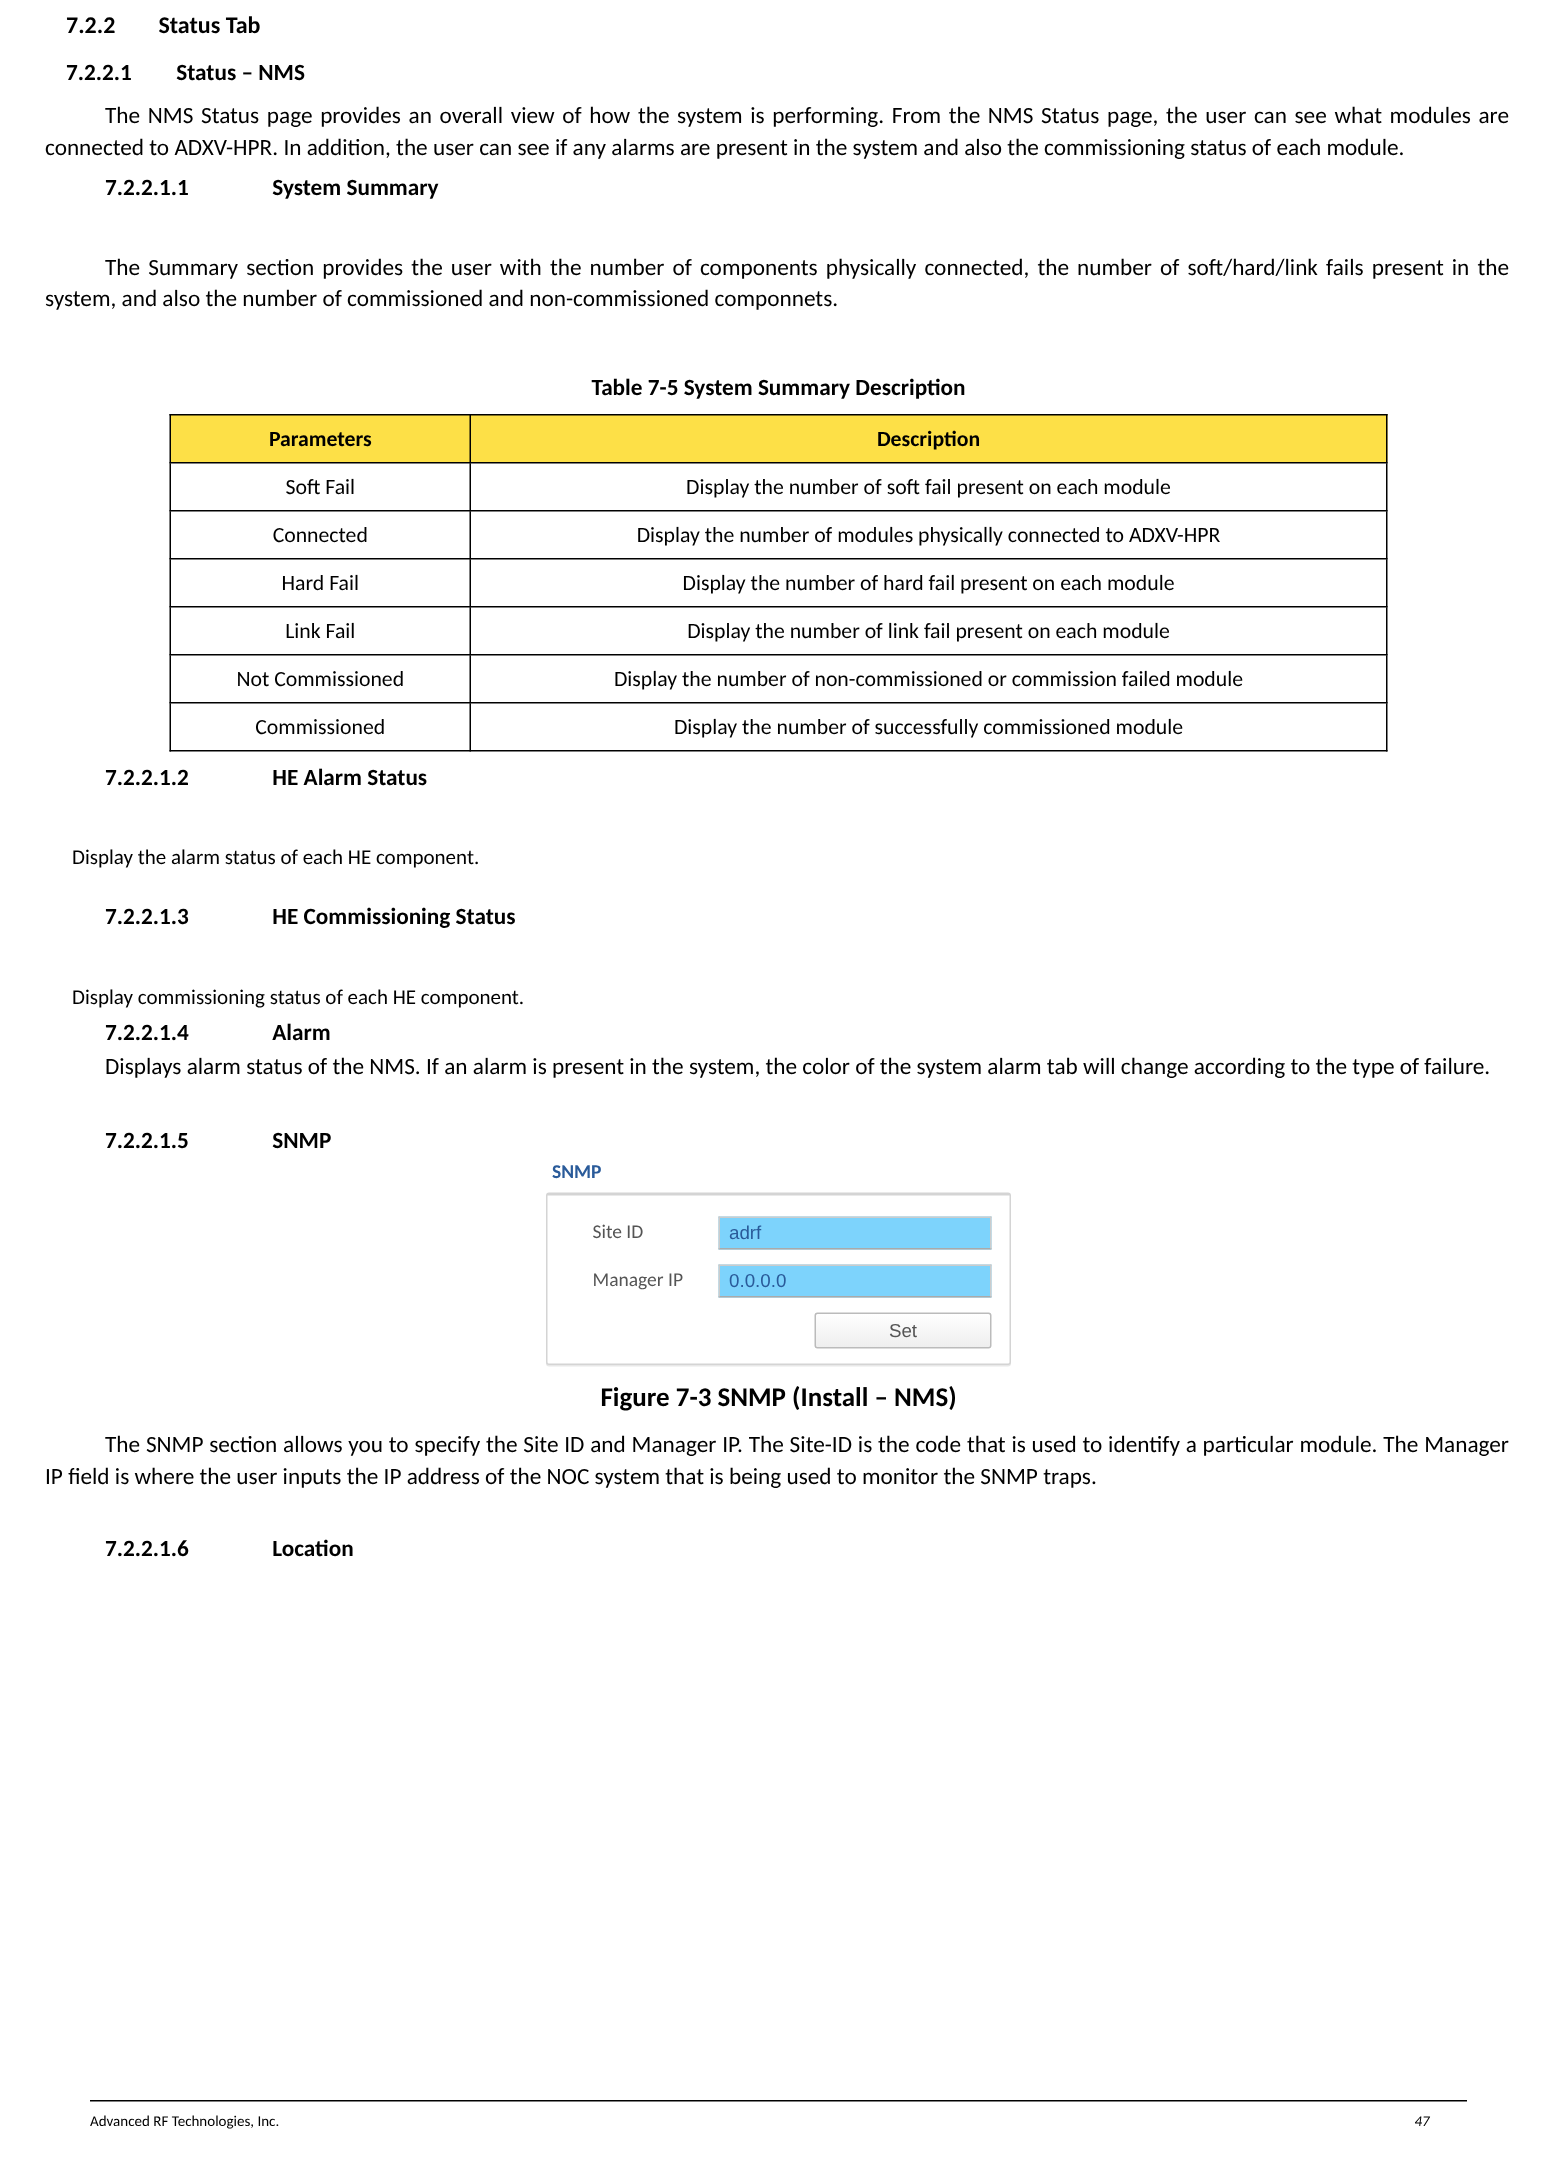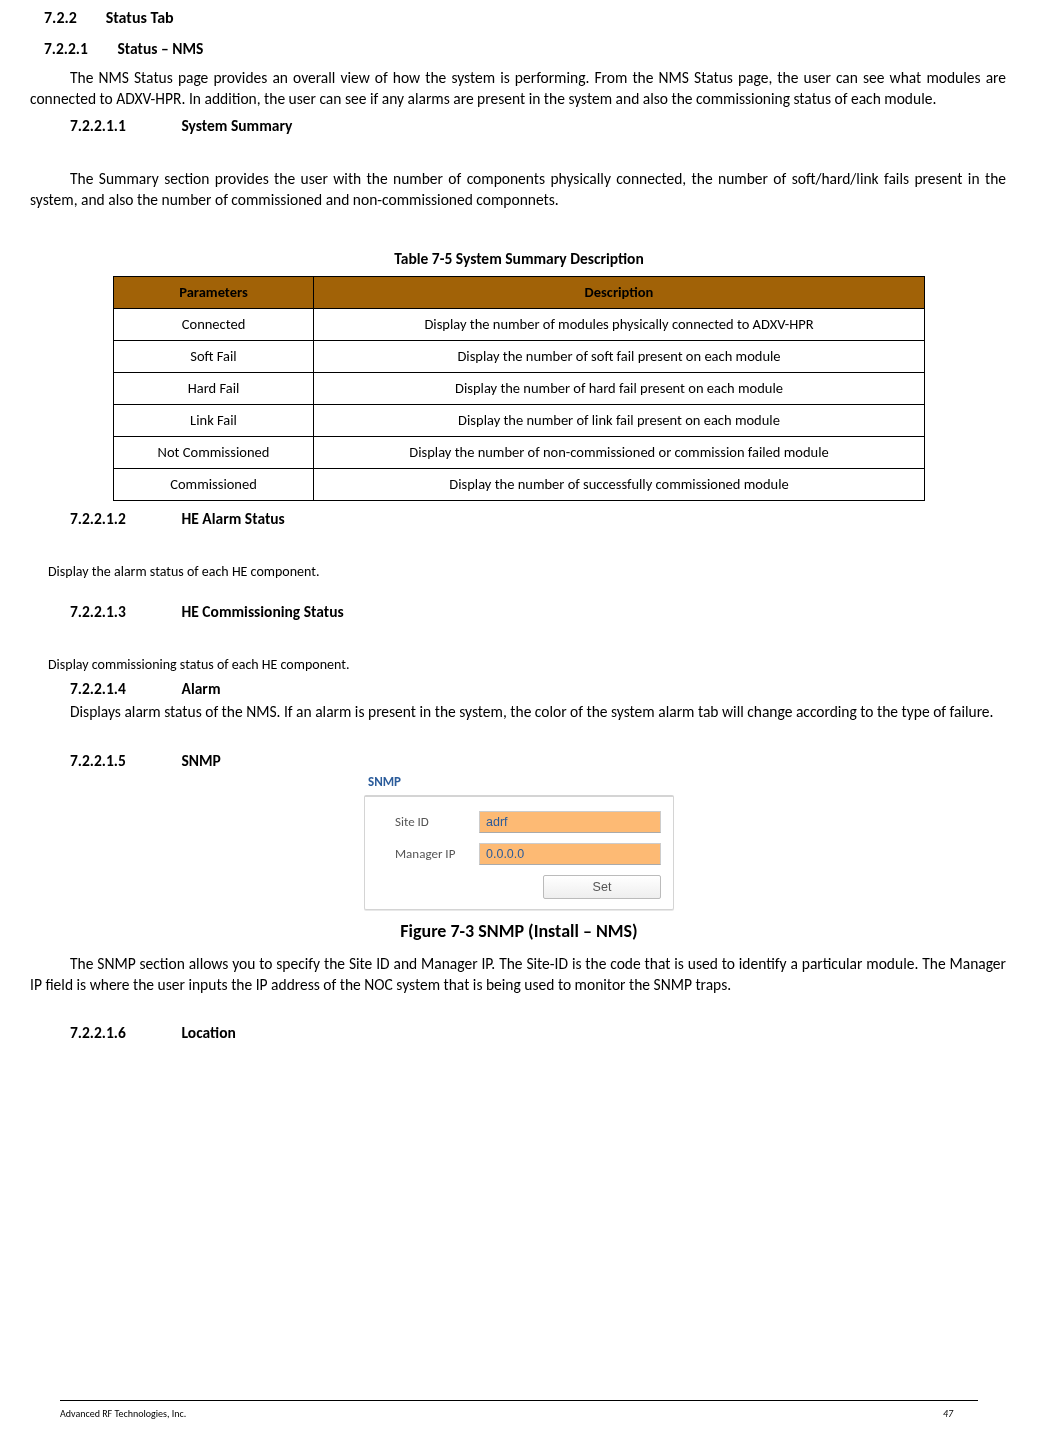--- a/index.html
+++ b/index.html
@@ -71,21 +71,21 @@
   }
   table.sys-table th, table.sys-table td {
     border: 1px solid #000;
     text-align: center;
     vertical-align: middle;
     font-size: 14.5px;
     padding: 6px 4px;
     height: 32px;
   }
   table.sys-table th {
-    background: #a16207;
+    background: #fde047;
     font-weight: bold;
   }
   table.sys-table th.param { width: 200px; }
   .snmp-panel {
     width: 310px;
     margin: 4px auto 10px auto;
   }
   .snmp-title {
     color: #2a5b9a;
     font-size: 13px;
@@ -114,21 +114,21 @@
     color: #555;
   }
   .snmp-input {
     flex: 1;
     height: 22px;
     border: 1px solid #ccc;
     border-bottom: 1px solid #aaa;
     font-size: 12.5px;
     padding: 0 6px;
     color: #2a5b9a;
-    background: #fdba74;
+    background: #7dd3fc;
   }
   .snmp-btn-row { text-align: right; margin-top: 4px; }
   .snmp-btn {
     width: 118px;
     height: 24px;
     background: linear-gradient(#fff,#eee);
     border: 1px solid #bbb;
     border-radius: 2px;
     font-size: 12.5px;
     color: #555;
@@ -189,26 +189,26 @@
 
   <table class="sys-table">
     <thead>
       <tr>
         <th class="param">Parameters</th>
         <th>Description</th>
       </tr>
     </thead>
     <tbody>
       <tr>
+        <td>Soft Fail</td>
+        <td>Display the number of soft fail present on each module</td>
+      </tr>
+      <tr>
         <td>Connected</td>
         <td>Display the number of modules physically connected to ADXV-HPR</td>
-      </tr>
-      <tr>
-        <td>Soft Fail</td>
-        <td>Display the number of soft fail present on each module</td>
       </tr>
       <tr>
         <td>Hard Fail</td>
         <td>Display the number of hard fail present on each module</td>
       </tr>
       <tr>
         <td>Link Fail</td>
         <td>Display the number of link fail present on each module</td>
       </tr>
       <tr>

